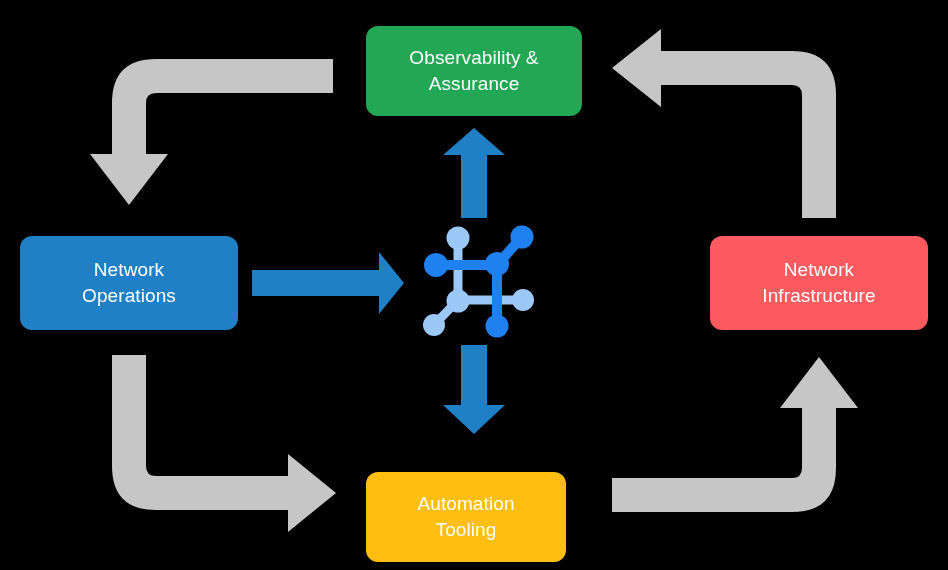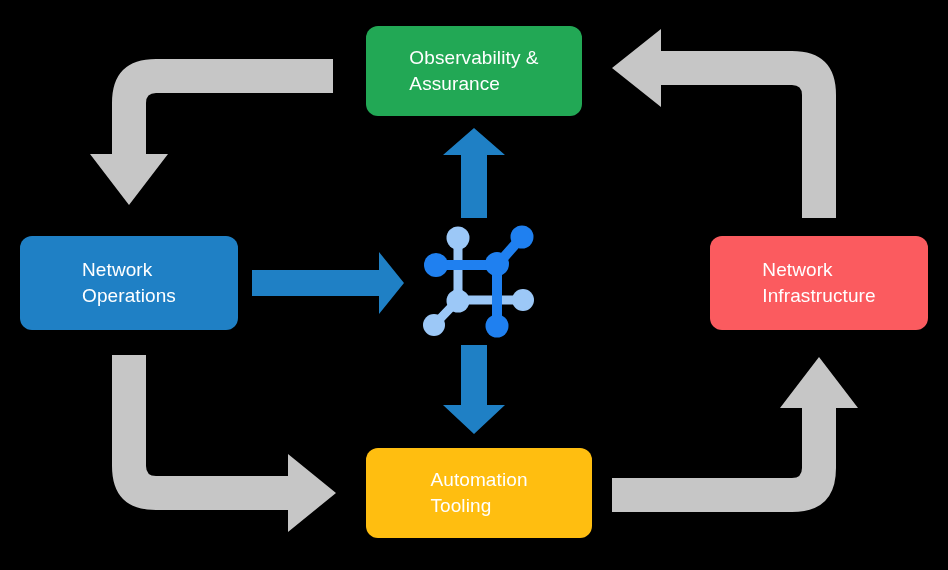--- a/index.html
+++ b/index.html
@@ -25,37 +25,37 @@
     top: 0;
     width: 948px;
     height: 570px;
   }
   .node-box {
     position: absolute;
     border-radius: 12px;
     display: flex;
     align-items: center;
     justify-content: center;
-    text-align: left;
+    text-align: center;
     color: #ffffff;
     font-size: 19px;
     line-height: 1.35;
     font-family: "Liberation Sans", sans-serif;
     letter-spacing: 0.1px;
     box-sizing: border-box;
     padding: 6px 10px;
   }
   .node-label {
     display: block;
     white-space: pre-line;
   }
   #box-observability { left: 366px; top: 26px;  width: 216px; height: 90px; background: #22a855; }
   #box-operations    { left: 20px;  top: 236px; width: 218px; height: 94px; background: #1f80c5; }
   #box-infrastructure{ left: 710px; top: 236px; width: 218px; height: 94px; background: #fb5b5f; }
-  #box-automation    { left: 366px; top: 448px; width: 226px; height: 90px; background: #ffbe10; }
+  #box-automation    { left: 366px; top: 472px; width: 200px; height: 90px; background: #ffbe10; }
 </style>
 </head>
 <body>
 
 <div id="canvas">
 
   <svg class="svg-layer" viewBox="0 0 948 570">
 
     <g>
       <path d="M 333 59

